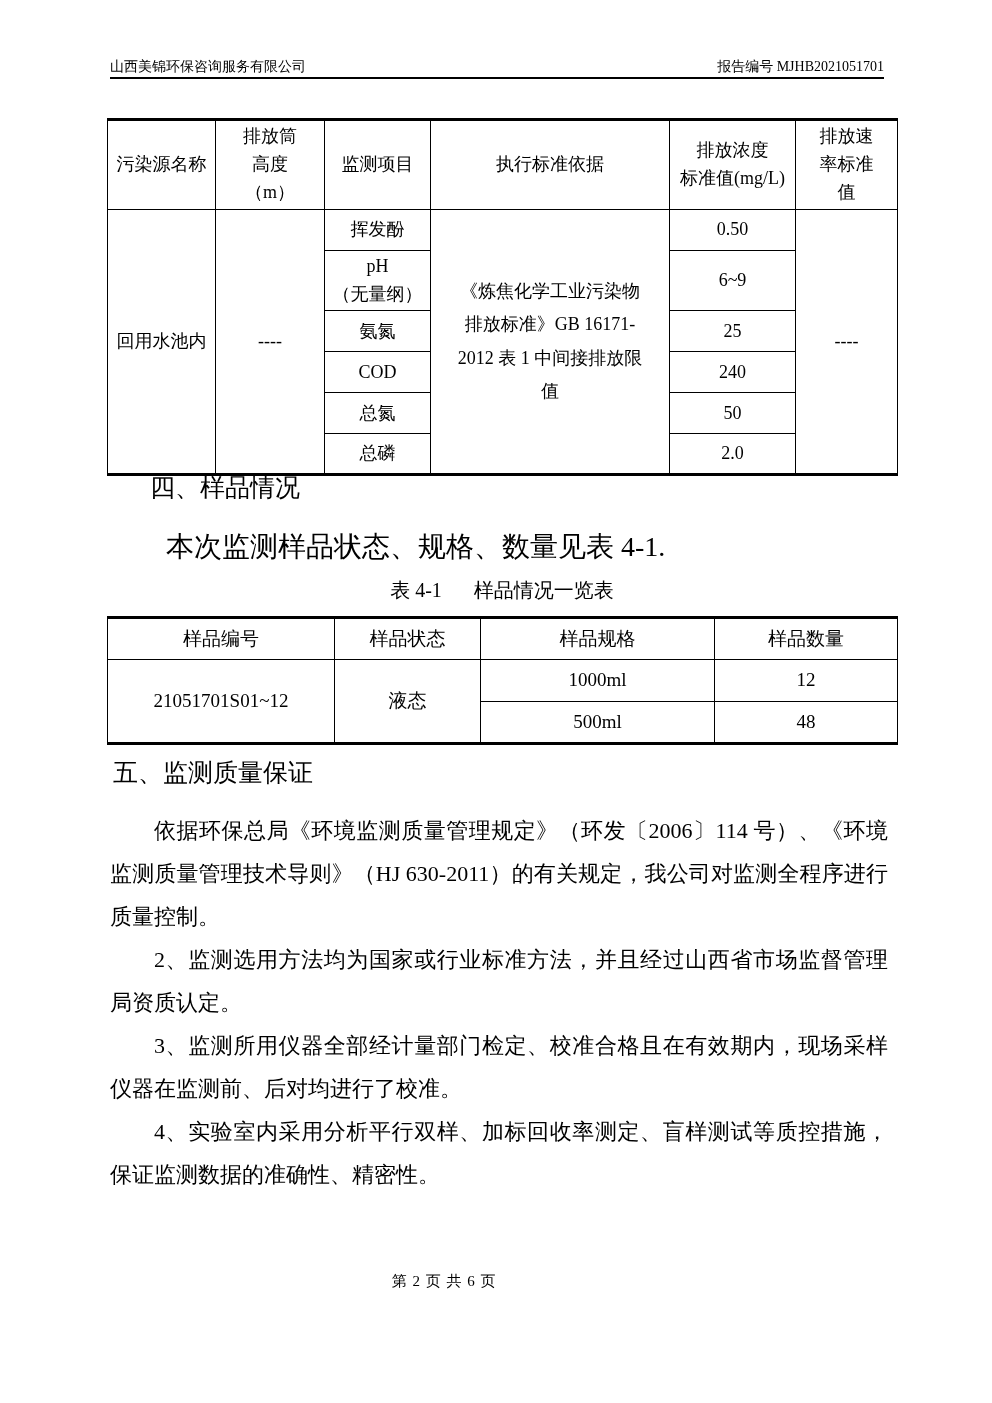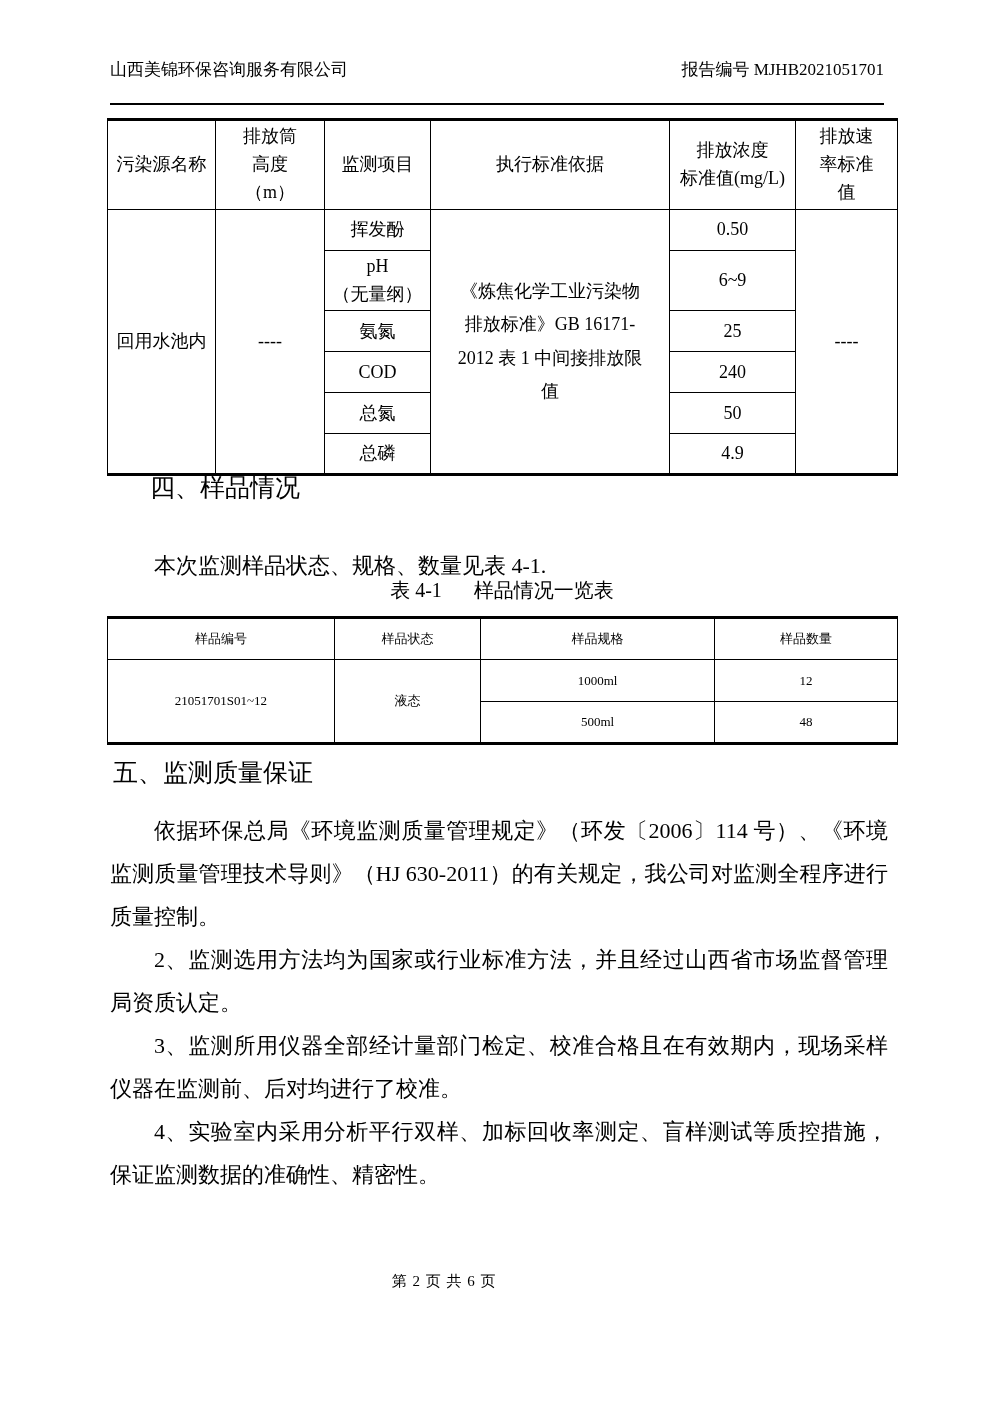--- a/index.html
+++ b/index.html
@@ -9,47 +9,47 @@
     position: relative;
     font-family: "Liberation Serif", "DejaVu Serif", serif;
     color: #000;
   }
   .abs { position: absolute; }
 
   
   .header-strip {
     top: 58px; left: 110px; width: 774px;
     display: flex; justify-content: space-between; align-items: flex-end;
-    font-size: 17px; padding-bottom: 22px;
+    font-size: 14px; padding-bottom: 1px;
     border-bottom: 2px solid #000;
   }
 
   
   table { border-collapse: collapse; table-layout: fixed; }
   .doc-table { border-top: 3px solid #000; border-bottom: 3px solid #000; }
   .doc-table td, .doc-table th {
     border: 1px solid #000;
     font-weight: normal;
     text-align: center; vertical-align: middle;
     white-space: pre-line;
     padding: 2px 4px;
     overflow: hidden;
   }
   .t1 { top: 118px; left: 107px; width: 790px; font-size: 18px; line-height: 1.55; }
   .t1 tr.hrow { height: 85px; }
   .t1 tr.brow { height: 41px; }
   .t1 td.basis { line-height: 1.85; padding: 2px 25px; }
-  .t2 { top: 616px; left: 107px; width: 790px; font-size: 13px; line-height: 1.5; font-family: Liberation Serif, serif; }
+  .t2 { top: 616px; left: 107px; width: 790px; font-size: 19px; line-height: 1.5; font-family: Liberation Serif, serif; }
   .t2 tr { height: 42px; }
 
   
   .sec-title { left: 113px; font-size: 25px; line-height: 1.3; }
   .sec4-title { top: 472px; margin-left: 37px; }
   .sec5-title { top: 757px; }
-  .intro { top: 549px; left: 110px; width: 778px; font-size: 22px; line-height: 34px; text-indent: 2em; }
+  .intro { top: 530px; left: 110px; width: 778px; font-size: 28px; line-height: 34px; text-indent: 2em; }
   .caption { top: 575px; left: 107px; width: 790px; text-align: center; font-size: 20px; line-height: 30px; }
   .caption .cap-label { font-weight: normal; margin-right: 1.6em; }
   .paras { top: 809px; left: 110px; width: 778px; font-size: 22px; line-height: 43px; }
   .paras p { text-indent: 2em; text-align: justify; margin: 0; }
   .page-footer { top: 1272px; left: 0; width: 888px; text-align: center; font-size: 15px; letter-spacing: 1px; }
 </style>
 </head>
 <body>
 
 <div class="abs header-strip">
@@ -100,21 +100,21 @@
   <tr class="brow">
     <td>COD</td>
     <td>240</td>
   </tr>
   <tr class="brow">
     <td>总氮</td>
     <td>50</td>
   </tr>
   <tr class="brow">
     <td>总磷</td>
-    <td>4.9</td>
+    <td>2.0</td>
   </tr>
 </tbody>
   </table>
 
 <div class="abs sec-title sec4-title">四、样品情况</div>
 <div class="abs intro">本次监测样品状态、规格、数量见表 4-1.</div>
 <div class="abs caption">
   <span class="cap-label">表 4-1</span><span>样品情况一览表</span>
 </div>
 

